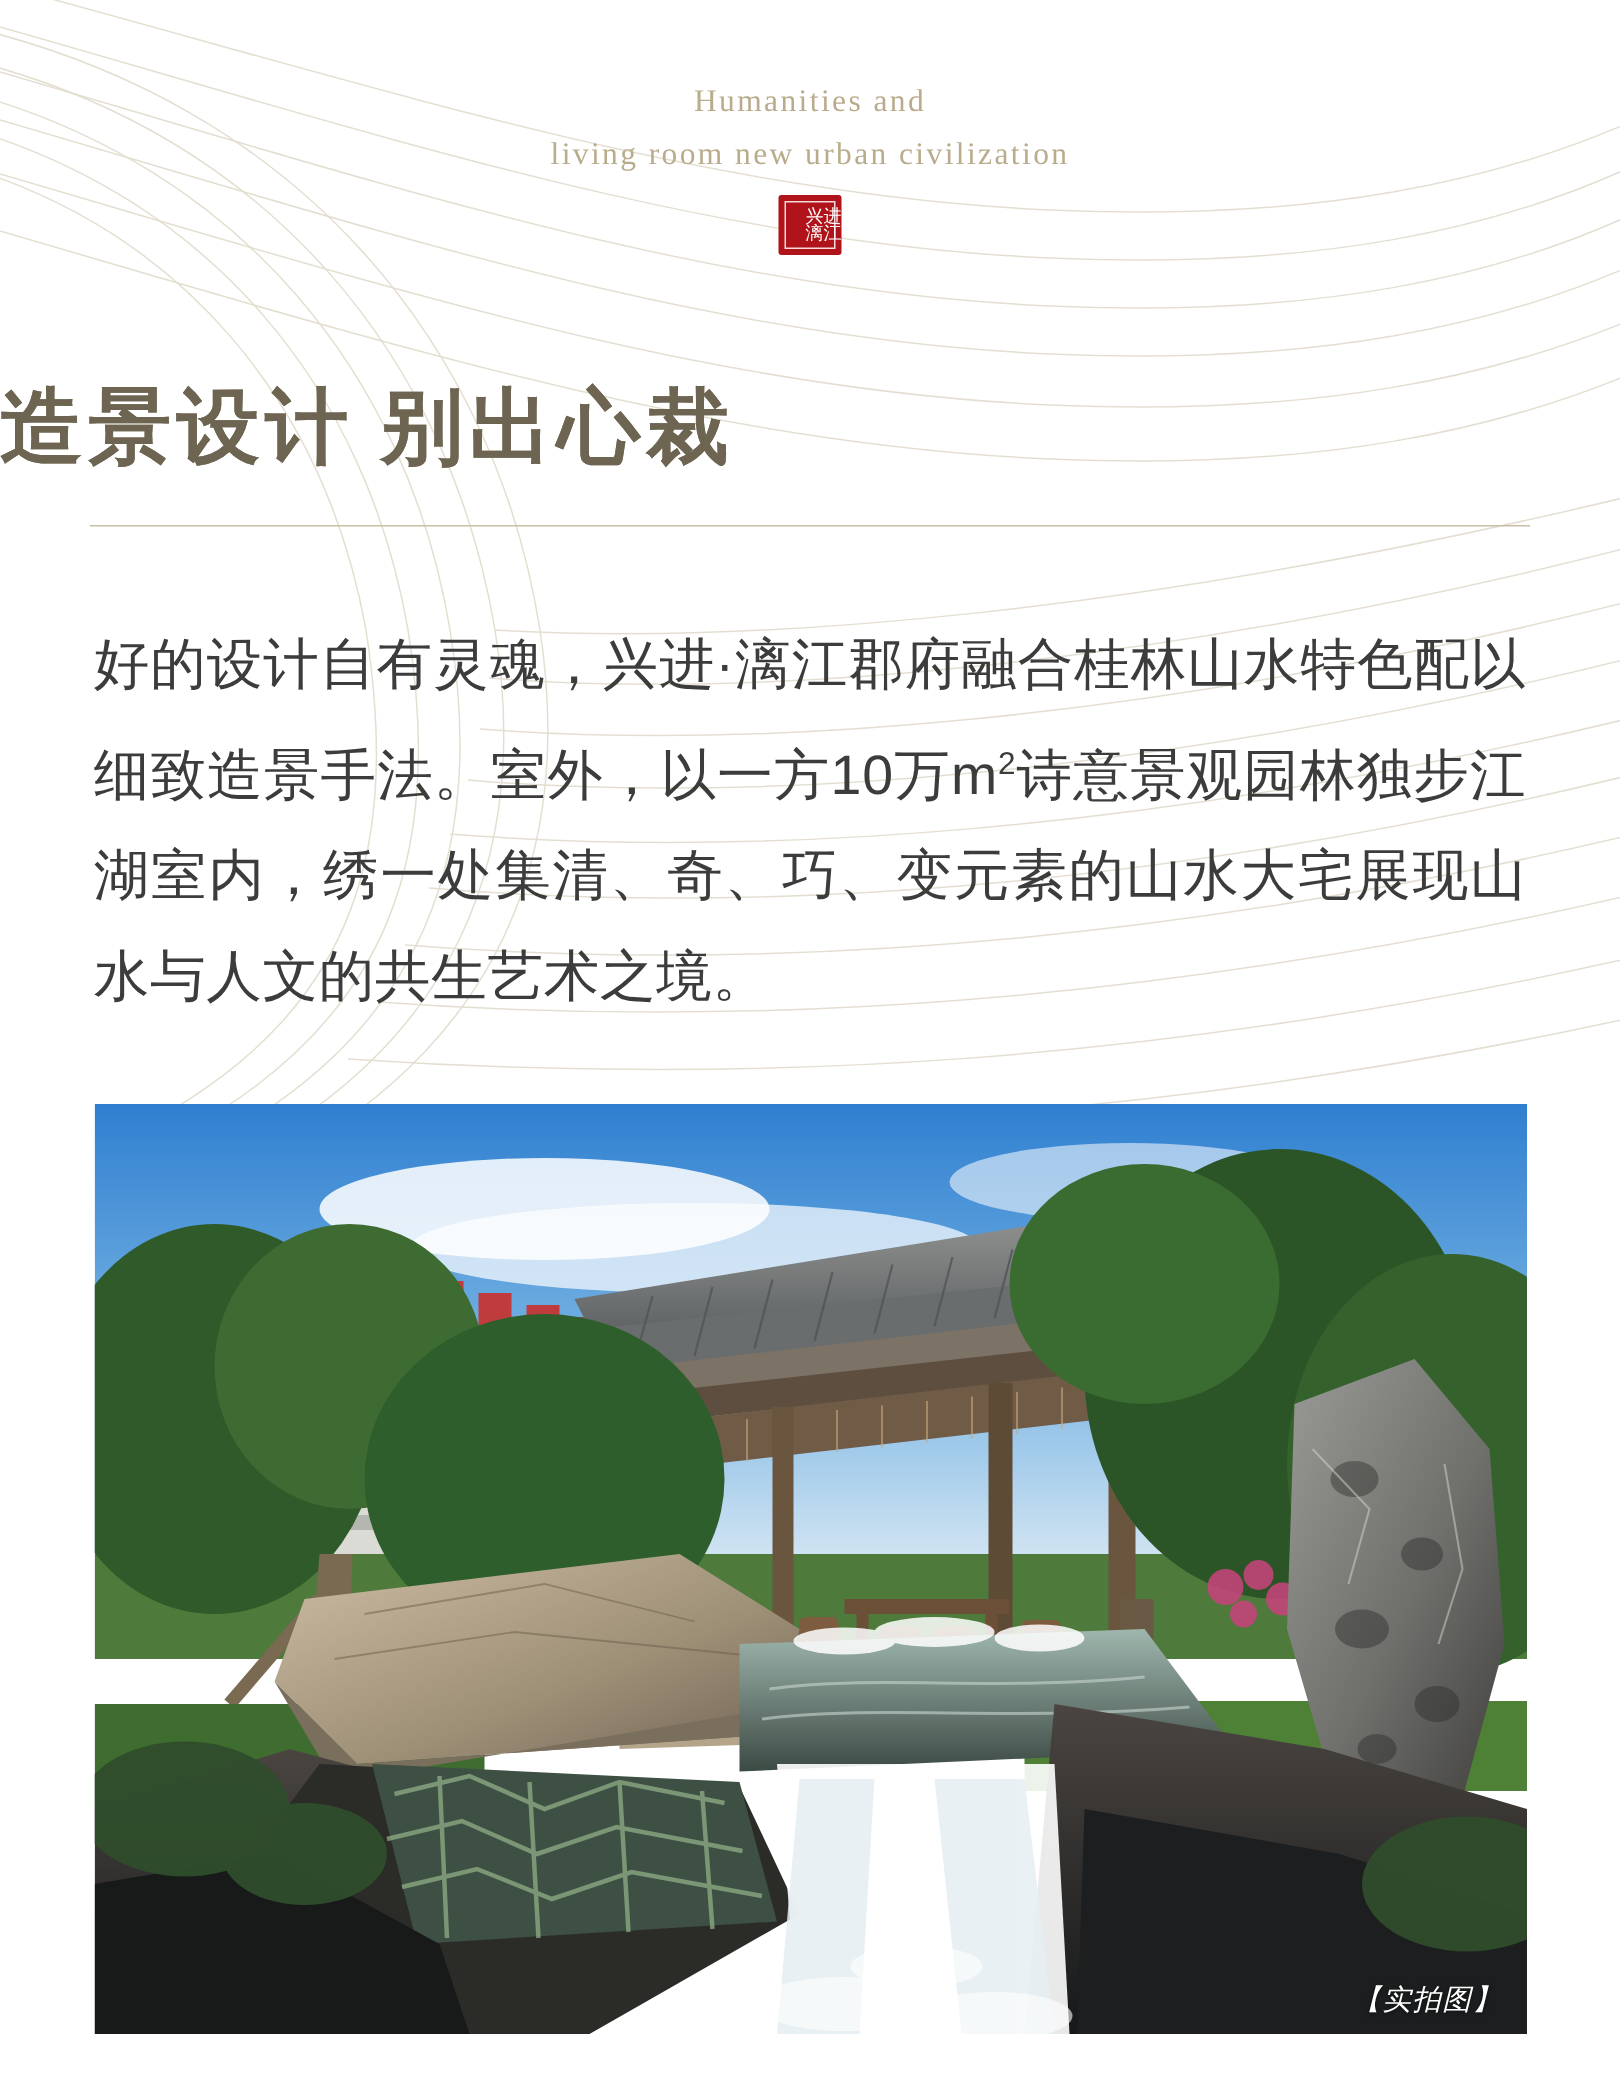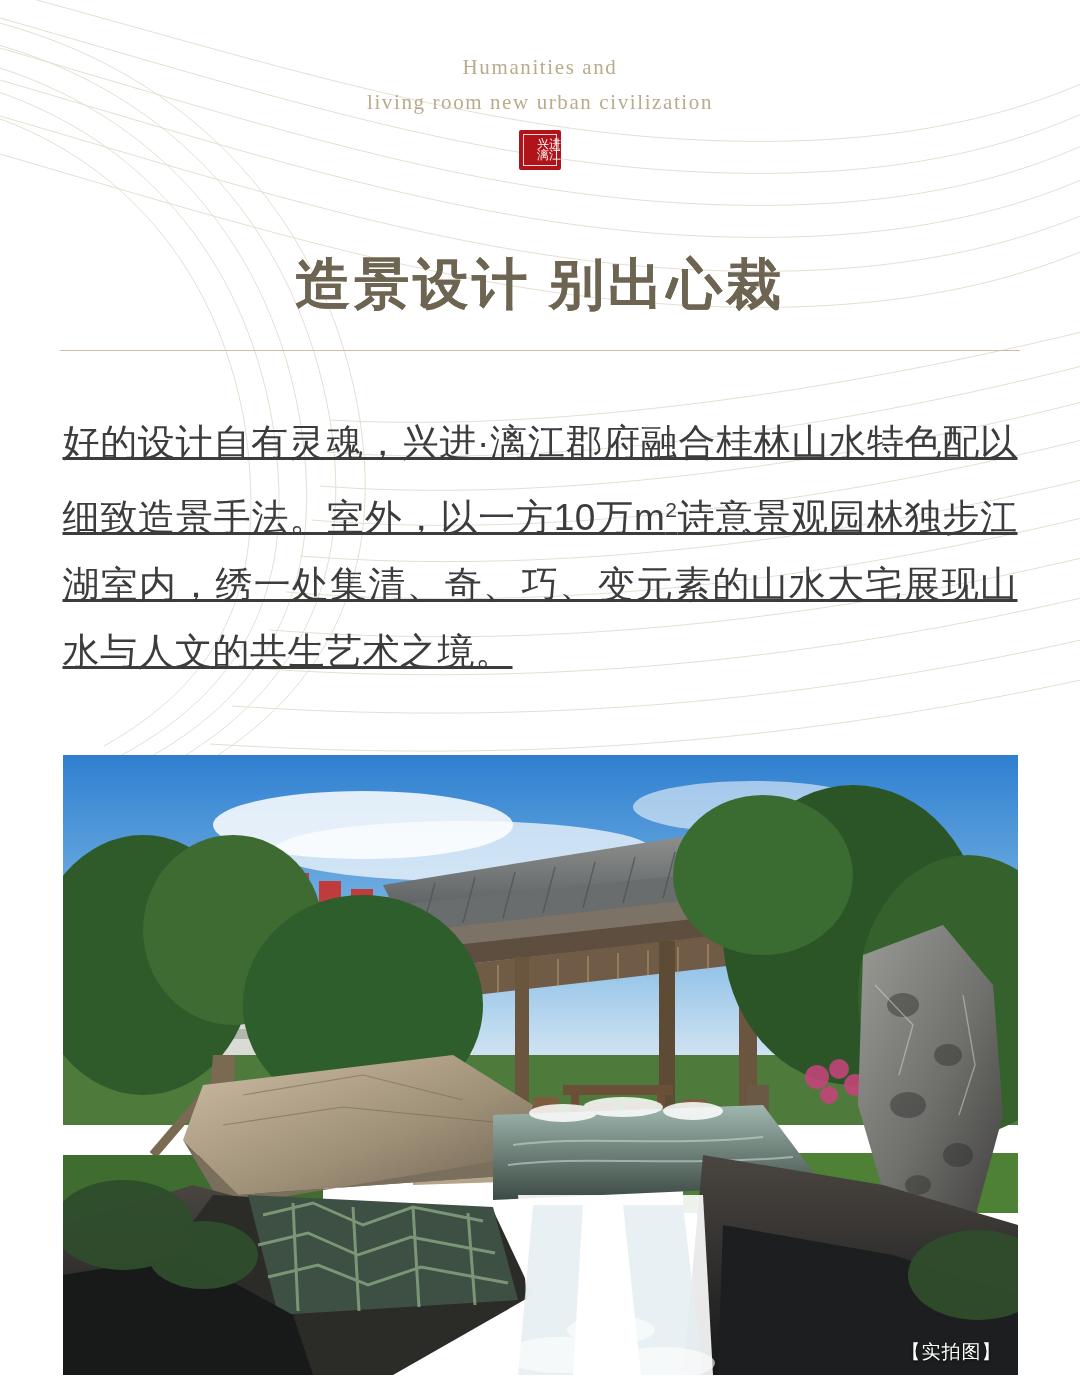--- a/index.html
+++ b/index.html
@@ -67,21 +67,21 @@
     line-height: 11px;
     font-family: "Liberation Serif", serif;
     letter-spacing: 0px;
   }
 
   
   .title-block {
     position: relative;
     z-index: 2;
     margin-top: 78px;
-    text-align: center;
+    text-align: left;
   }
   .main-title {
     font-family: "Liberation Serif", serif;
     font-weight: bold;
     font-size: 55px;
     letter-spacing: 4px;
     color: #6d6552;
     background: linear-gradient(180deg,#8a8068 0%, #6a6250 45%, #938972 100%);
     -webkit-background-clip: text;
     background-clip: text;
@@ -99,35 +99,35 @@
     position: relative;
     z-index: 2;
     margin: 58px auto 0 auto;
     width: 955px;
     font-size: 37px;
     line-height: 67px;
     color: #3c3c3c;
     letter-spacing: 0.5px;
     text-align: justify;
     text-justify: inter-ideograph;
-    text-decoration: underline;
   }
   .body-copy sup {
     font-size: 21px;
     vertical-align: super;
   }
 
   
   .photo-wrap {
     position: relative;
     z-index: 2;
-    margin: 70px auto 0 auto;
+    margin: 52px auto 0 auto;
     width: 955px;
     height: 620px;
     overflow: hidden;
+    font-style: italic;
   }
   .photo {
     position: absolute;
     inset: 0;
     overflow: hidden;
   }
   .photo svg { display: block; }
   .photo-caption {
     position: absolute;
     right: 16px;

